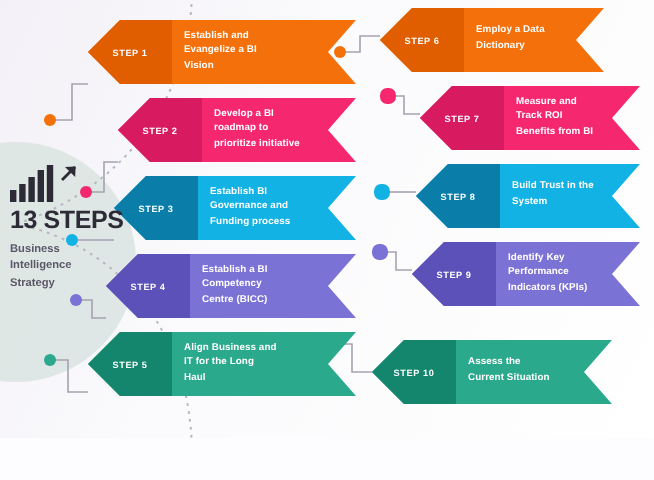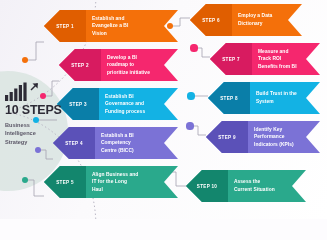--- a/index.html
+++ b/index.html
@@ -136,21 +136,21 @@
   <div class="title-panel">
     <svg class="chart-icon" width="34" height="19" viewBox="0 0 34 19">
       <rect x="0" y="13" width="3.2" height="6" fill="#2d2b36"></rect>
       <rect x="4.6" y="10" width="3.2" height="9" fill="#2d2b36"></rect>
       <rect x="9.2" y="6.5" width="3.2" height="12.5" fill="#2d2b36"></rect>
       <rect x="13.8" y="3" width="3.2" height="16" fill="#2d2b36"></rect>
       <rect x="18.4" y="0.5" width="3.2" height="18.5" fill="#2d2b36"></rect>
       <path d="M26 8 L32.5 1.5" stroke="#2d2b36" stroke-width="1.4" fill="none"></path>
       <path d="M27.5 1.5 L32.8 1.2 L32.6 6.5 Z" fill="#2d2b36"></path>
     </svg>
-    <div class="title-main">10 STEPS</div>
+    <div class="title-main">13 STEPS</div>
     <div class="title-sub">
       <div>Business</div>
       <div>Intelligence</div>
       <div>Strategy</div>
     </div>
   </div>
 
   <div id="chev-layer">
       <div class="chev" style="left: 44px; top: 10px; width: 134px; background: rgb(244, 112, 10);">
         <div class="head" style="background: rgb(224, 94, 0);">

